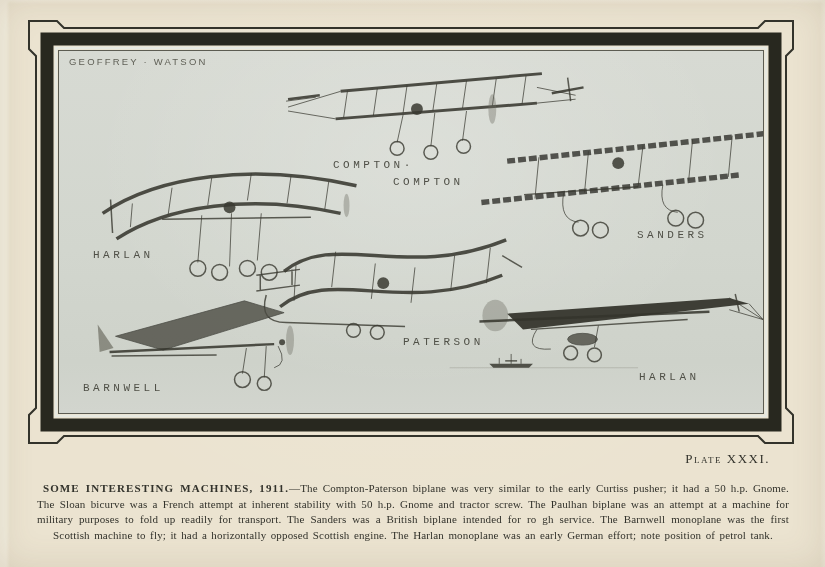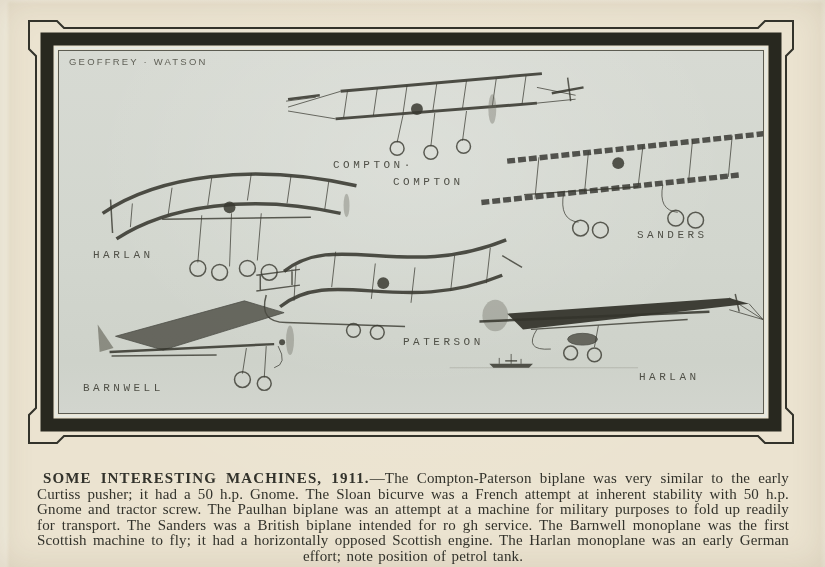--- a/index.html
+++ b/index.html
@@ -58,22 +58,22 @@
   .darkfill{fill:#4c4c43;opacity:.8;stroke:#2f2f28;stroke-width:.8;}
   .darkfill2{fill:#2d2d26;opacity:.9;stroke:none;}
   .midfill{fill:#6e6e63;opacity:.7;stroke:none;}
   
   .plate-number{
     position:absolute;left:30px;top:451px;width:740px;
     text-align:right;font-size:13px;color:#33332c;
     font-variant:small-caps;letter-spacing:1.5px;
   }
   .caption{
-    position:absolute;left:37px;top:471px;width:752px;
-    font-size:15px;line-height:15.5px;color:#32322b;
+    position:absolute;left:37px;top:481px;width:752px;
+    font-size:11px;line-height:15.5px;color:#32322b;
     text-align:justify;text-align-last:center;
     text-indent:6px;word-spacing:1.5px;letter-spacing:.15px;
   }
   .caption .lead{font-weight:bold;letter-spacing:1.1px;}
 </style>
 </head>
 <body>
 
 <div class="page">
 
@@ -183,16 +183,17 @@
       <span class="plabel" style="left:274px;top:108px">COMPTON·</span>
       <span class="plabel" style="left:334px;top:125px">COMPTON</span>
       <span class="plabel" style="left:34px;top:198px">HARLAN</span>
       <span class="plabel" style="left:578px;top:178px">SANDERS</span>
       <span class="plabel" style="left:344px;top:285px">PATERSON</span>
       <span class="plabel" style="left:24px;top:331px">BARNWELL</span>
       <span class="plabel" style="left:580px;top:320px">HARLAN</span>
     </div>
   </div>
 
+  <div class="plate-number">Plate XXXI.</div>
 
   <p class="caption"><span class="lead">SOME INTERESTING MACHINES, 1911.</span><span>—The Compton-Paterson biplane was very similar to the early Curtiss pusher; it had a 50 h.p. Gnome.  The Sloan bicurve was a French attempt at inherent stability with 50 h.p. Gnome and tractor screw.  The Paulhan biplane was an attempt at a machine for military purposes to fold up readily for transport.  The Sanders was a British biplane intended for ro gh service.  The Barnwell monoplane was the first Scottish machine to fly; it had a horizontally opposed Scottish engine.  The Harlan monoplane was an early German effort; note position of petrol tank.</span></p>
 
 </div>
 
 </body></html>

